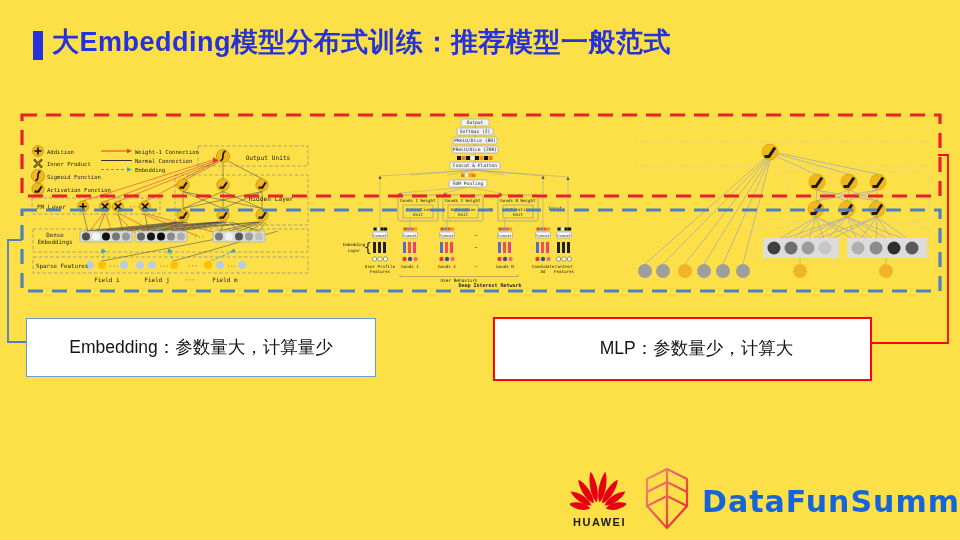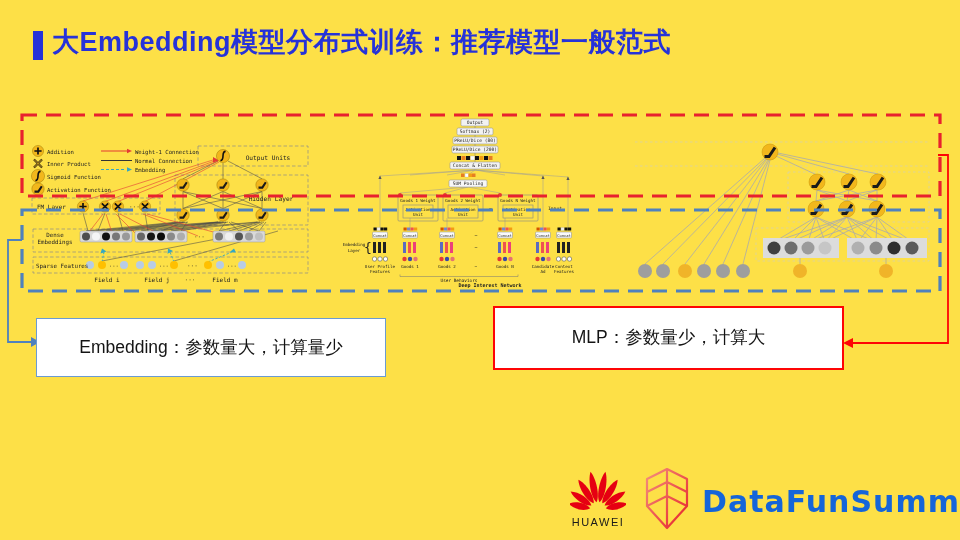--- a/index.html
+++ b/index.html
@@ -6,24 +6,24 @@
   .slide{position:relative;width:960px;height:540px;background:#fde047;overflow:hidden;
          font-family:"Liberation Sans",sans-serif;}
   .title-bar{position:absolute;left:33px;top:31px;width:10px;height:29px;background:#2632d9;}
   .page-title{position:absolute;left:52px;top:24px;font-size:27px;font-weight:900;
               color:#2632d9;letter-spacing:.5px;white-space:nowrap;}
   svg text{font-family:"DejaVu Sans Mono",monospace;fill:#222;}
   .overlay{position:absolute;left:0;top:0;pointer-events:none;}
   .dgm{position:absolute;}
   .callout{position:absolute;text-align:center;color:#141414;font-size:17.5px;line-height:1.45;
            background:#fff;display:flex;flex-direction:column;justify-content:center;}
-  .callout-embedding{left:36px;top:318px;width:348px;height:57px;border:1.5px solid #6b9bd2;}
-  .callout-mlp{left:493px;top:306px;width:347px;height:60px;border:2px solid #fe0505;}
-  .huawei-word{position:absolute;left:570px;top:516px;width:56px;text-align:center;
-               font-size:11px;font-weight:normal;letter-spacing:1.5px;color:#1a1a1a;}
+  .callout-embedding{left:26px;top:318px;width:348px;height:57px;border:1.5px solid #6b9bd2;}
+  .callout-mlp{left:493px;top:317px;width:347px;height:60px;border:2px solid #fe0505;padding-left:28px;}
+  .huawei-word{position:absolute;left:570px;top:516px;width:56px;text-align:right;
+               font-size:11px;font-weight:bold;letter-spacing:1.5px;color:#1a1a1a;}
   .summit{position:absolute;left:702px;top:484px;font-size:30px;font-weight:900;color:#1565d9;
           font-family:"DejaVu Sans",sans-serif;letter-spacing:1px;}
 </style>
 </head>
 <body>
 
 <div class="slide">
 
   <div class="title-bar"></div>
   <div class="page-title">大Embedding模型分布式训练：推荐模型一般范式</div>

